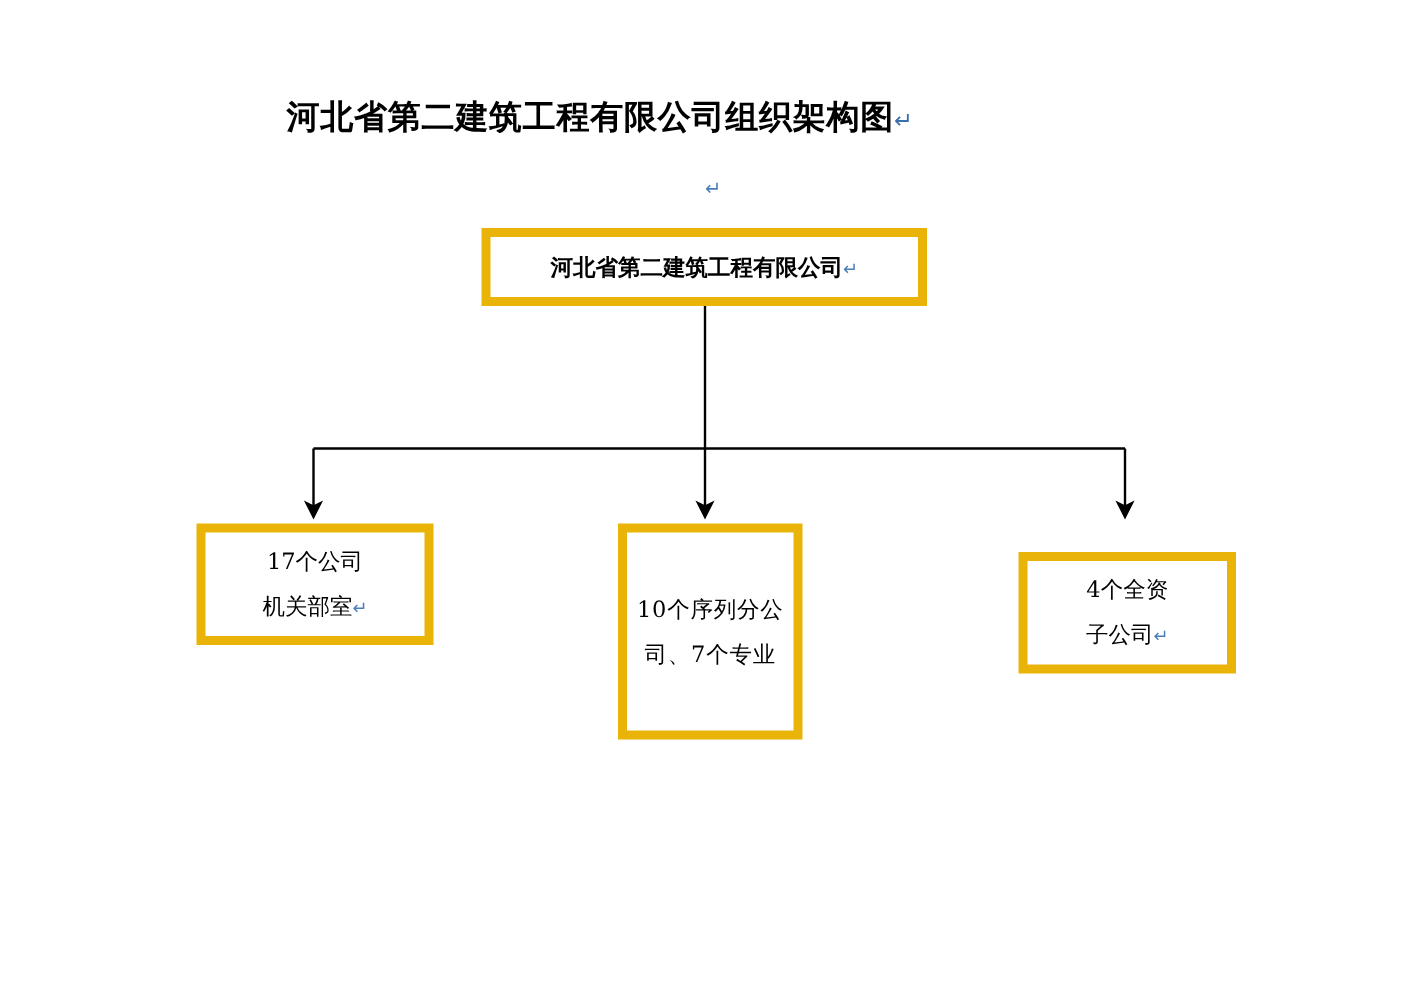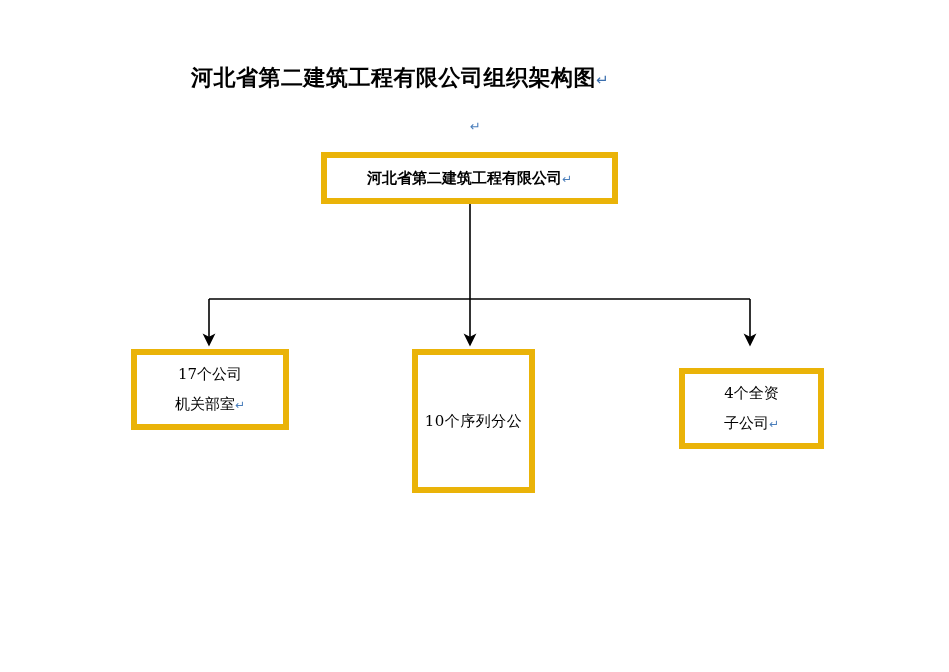--- a/index.html
+++ b/index.html
@@ -136,18 +136,19 @@
   <div class="txt"><span>河北省第二建筑工程有限公司</span><span class="pilcrow-inline">↵</span></div>
 </div>
 
 <div class="box box-child box-left">
   <div class="txt">17个公司</div>
   <div class="txt"><span>机关部室</span><span class="pilcrow-inline">↵</span></div>
 </div>
 
 <div class="box box-child box-mid">
   <div class="txt">10个序列分公</div>
+  <div class="txt">司、7个专业</div>
 </div>
 
 <div class="box box-child box-right">
   <div class="txt">4个全资</div>
   <div class="txt"><span>子公司</span><span class="pilcrow-inline">↵</span></div>
 </div>
 
 </body></html>

